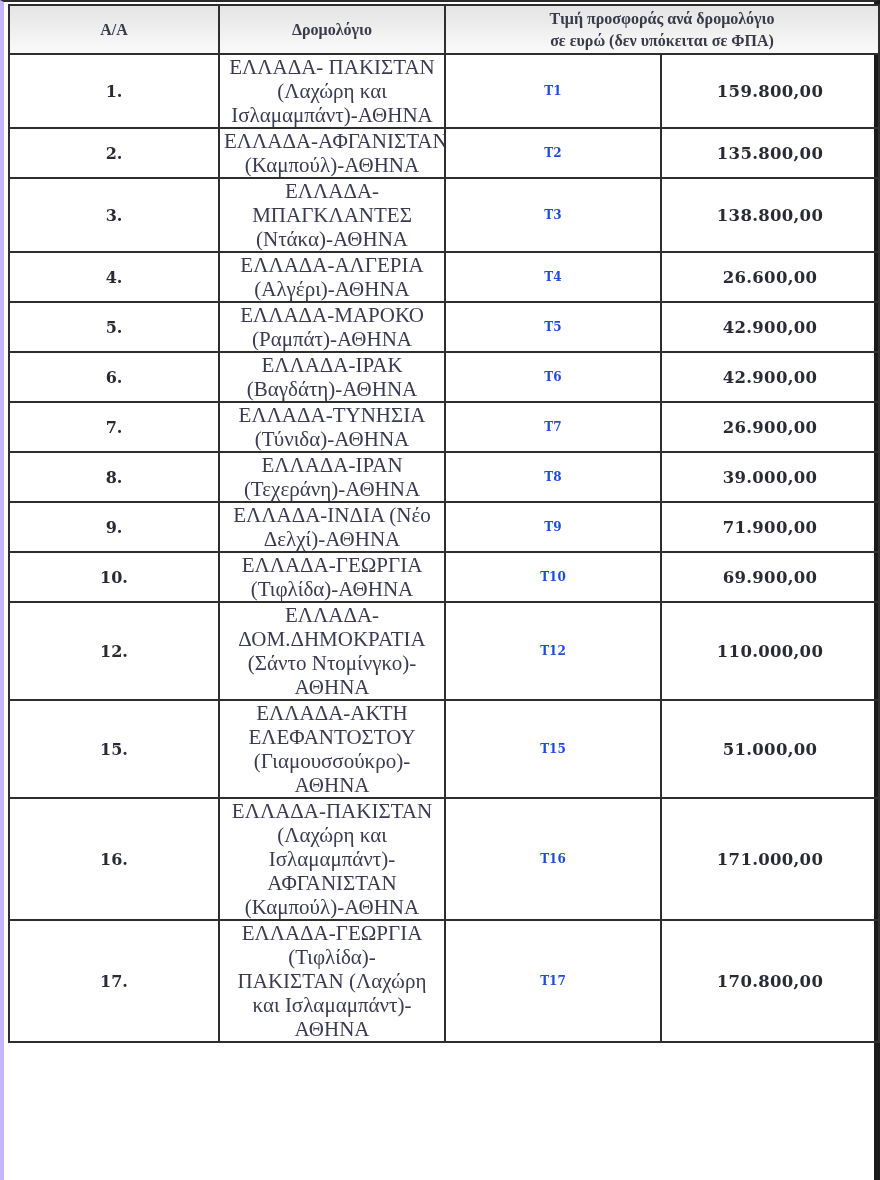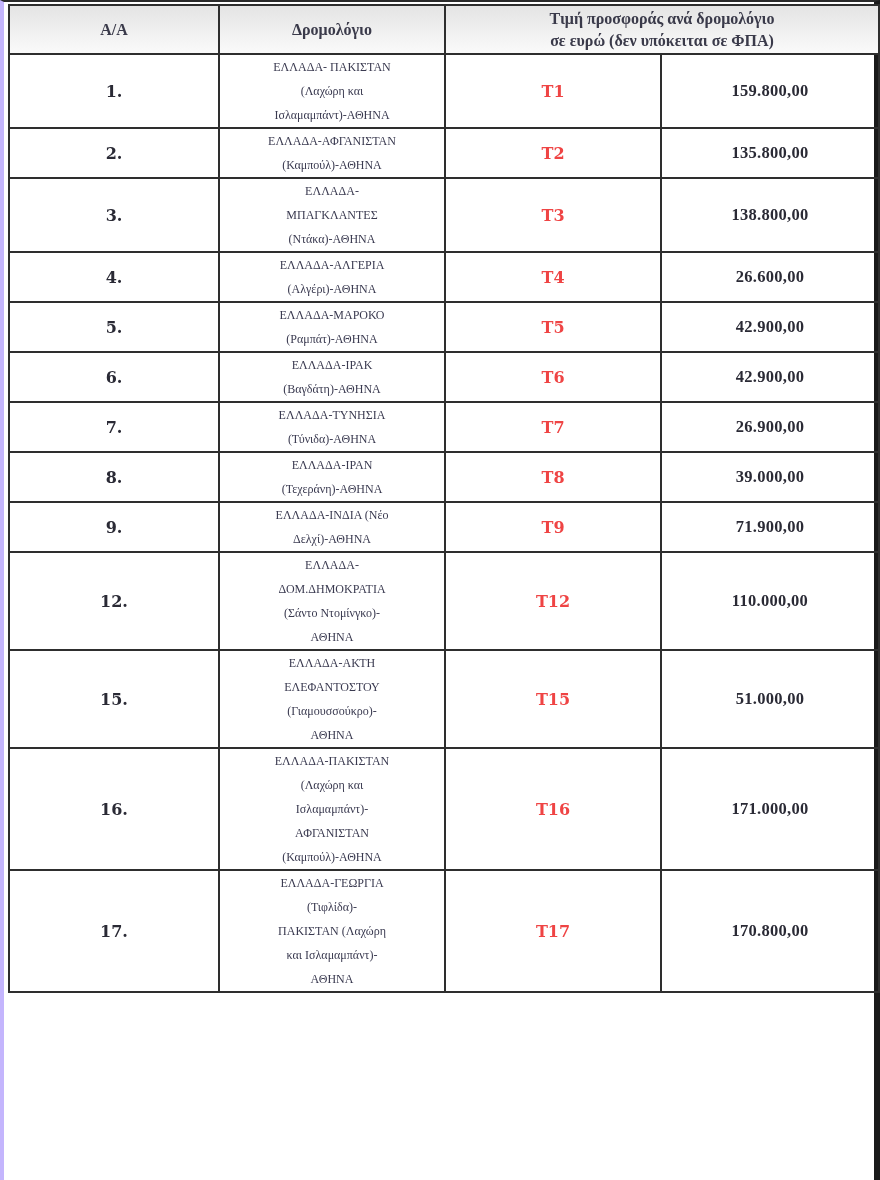--- a/index.html
+++ b/index.html
@@ -37,26 +37,26 @@
       font-family: "Liberation Serif", "DejaVu Serif", serif;
       font-weight: bold;
       font-size: 16px;
       color: #3a3a4a;
       line-height: 22px;
     }
     thead th.price-head { font-size: 16px; }
     td.num { font-weight: bold; font-size: 16px; color: #2a2a35; }
     td.route {
       font-family: "Liberation Serif", "DejaVu Serif", serif;
-      font-size: 12px;
+      font-size: 21px;
       line-height: 24px;
       color: #3a3a50;
     }
-    td.code { font-weight: bold; font-size: 16px; color: #ef4444; }
-    td.price { font-weight: bold; font-size: 16.5px; color: #2a2a35; letter-spacing: 0.3px; font-family: Liberation Serif, serif; }
+    td.code { font-weight: bold; font-size: 12px; color: #1d4ed8; }
+    td.price { font-weight: bold; font-size: 16.5px; color: #2a2a35; letter-spacing: 0.3px; }
     td.price.underlined span { text-decoration: underline; text-decoration-thickness: 2px; }
     .route-line { display: block; white-space: nowrap; font-family: Liberation Serif, serif; }
   </style>
 </head>
 <body>
 
 <div class="frame">
   <table class="routes">
     <colgroup>
       <col class="c1">
@@ -151,20 +151,29 @@
         </tr>
         <tr style="height: 48px;">
           <td class="num">9.</td>
           <td class="route">
             <span class="route-line">ΕΛΛΑΔΑ-ΙΝΔΙΑ (Νέο</span>
             <span class="route-line">Δελχί)-ΑΘΗΝΑ</span>
           </td>
           <td class="code">Τ9</td>
           <td class="price"><span>71.900,00</span></td>
         </tr>
+        <tr style="height: 48px;">
+          <td class="num">10.</td>
+          <td class="route">
+            <span class="route-line">ΕΛΛΑΔΑ-ΓΕΩΡΓΙΑ</span>
+            <span class="route-line">(Τιφλίδα)-ΑΘΗΝΑ</span>
+          </td>
+          <td class="code">Τ10</td>
+          <td class="price"><span>69.900,00</span></td>
+        </tr>
         <tr style="height: 96px;">
           <td class="num">12.</td>
           <td class="route">
             <span class="route-line">ΕΛΛΑΔΑ-</span>
             <span class="route-line">ΔΟΜ.ΔΗΜΟΚΡΑΤΙΑ</span>
             <span class="route-line">(Σάντο Ντομίνγκο)-</span>
             <span class="route-line">ΑΘΗΝΑ</span>
           </td>
           <td class="code">Τ12</td>
           <td class="price"><span>110.000,00</span></td>

